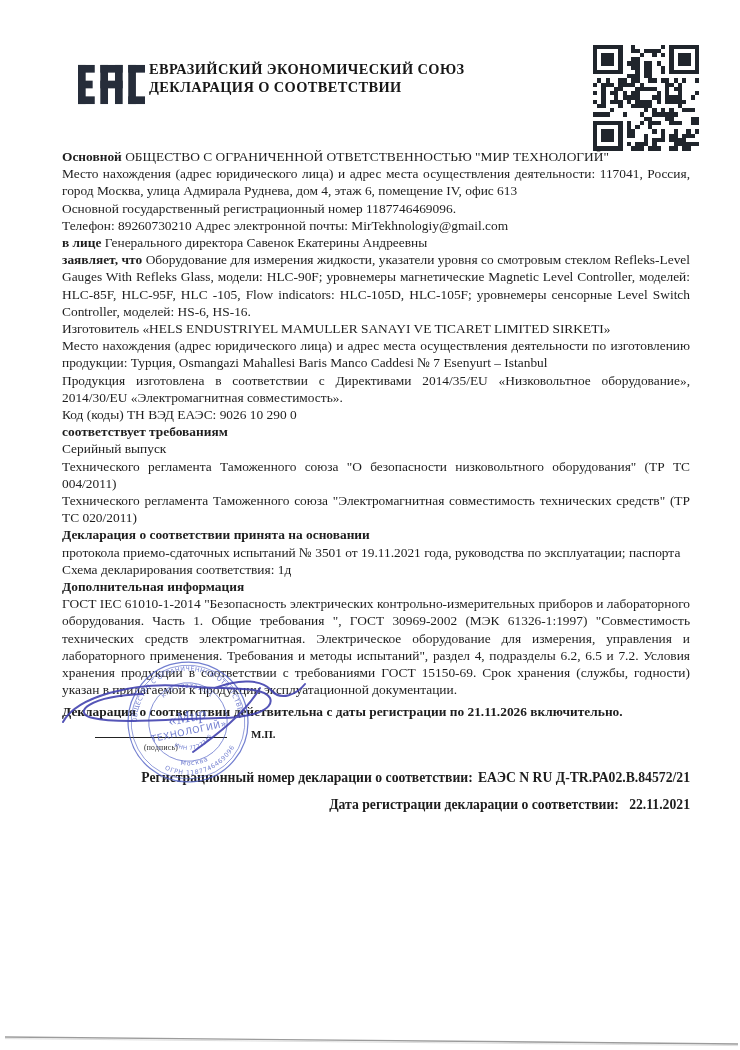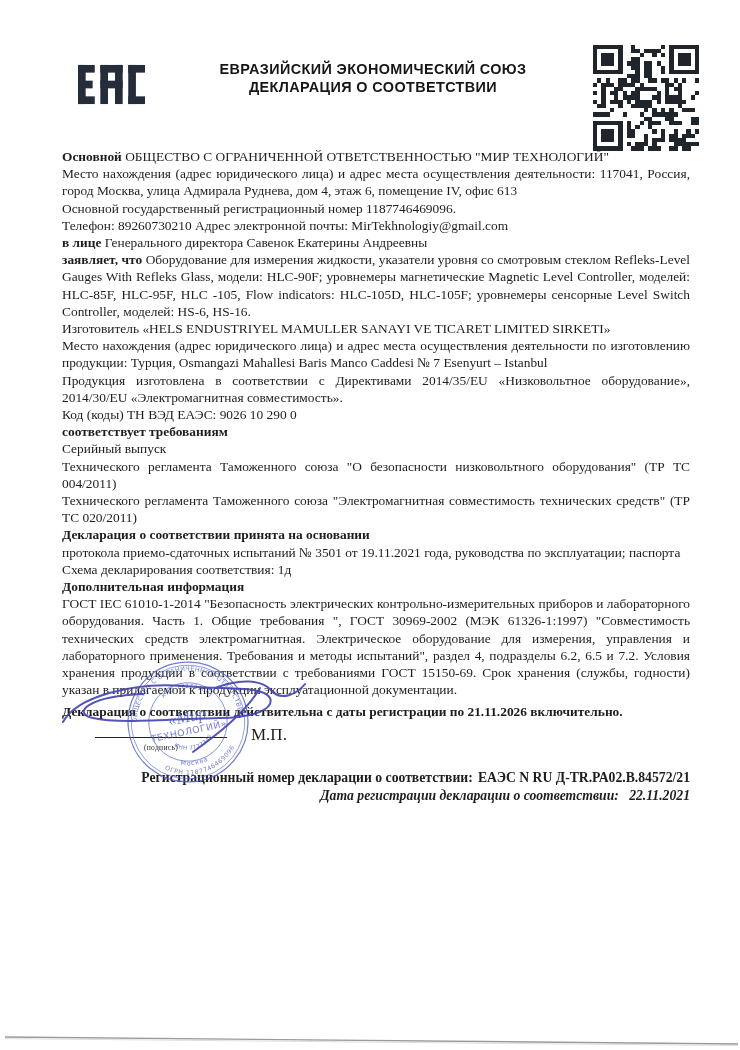--- a/index.html
+++ b/index.html
@@ -1,45 +1,45 @@
 <!DOCTYPE html>
 <html><head>
 <meta charset="utf-8">
 <style>
   html,body{margin:0;padding:0;background:#ffffff;}
   .page{position:relative;width:740px;height:1050px;background:#ffffff;overflow:hidden;
         font-family:"Liberation Serif", serif;color:#1d1d1d;}
 
   
   .eac-logo{position:absolute;left:78px;top:57px;width:67px;height:55px;}
-  .hdr-title{position:absolute;left:158px;top:60px;width:430px;text-align:center;
-             font-family:Liberation Sans, sans-serif;font-weight:bold;
+  .hdr-title{position:absolute;left:149px;top:60px;width:430px;text-align:left;
+             font-family:Liberation Serif, serif;font-weight:bold;
              font-size:14.4px;line-height:18px;letter-spacing:.4px;color:#161616;}
   .qr{position:absolute;left:593px;top:44px;width:106px;height:107px;}
 
   
   .content{position:absolute;left:62px;top:148px;width:628px;
            font-size:13.4px;line-height:17.2px;}
   .para{margin:0;text-align:justify;}
   .para b{font-weight:bold;}
   .mt4{margin-top:4px;}
 
   
   .sig-row{display:flex;align-items:flex-start;margin-top:4px;position:relative;}
   .sig-left{margin-left:33px;width:132px;padding-top:13px;}
   .sig-line{border-top:1.3px solid #222;height:0;}
   .sig-caption{font-size:7.6px;text-align:center;padding-top:1px;letter-spacing:.3px;}
-  .sig-mp{margin-left:24px;font-size:17px;padding-top:2px;}
+  .sig-mp{margin-left:24px;font-size:11px;padding-top:2px;font-weight:bold;}
   .sig-right{margin-left:52px;width:372px;text-align:center;}
   .sig-name{font-size:13.2px;padding-bottom:1px;}
 
   
   .footer{margin-top:13px;font-weight:bold;font-size:13.7px;text-align:right;}
   .footer .fline{margin:0;}
-  .footer .fline + .fline{margin-top:1px;font-style:italic;}
+  .footer .fline + .fline{margin-top:10px;}
   .footer .val{margin-left:.38em;}
   .footer .val2{margin-left:.75em;}
 
   
   .stamp{position:absolute;left:126px;top:660px;width:124px;height:124px;opacity:.82;}
   .hand-sign{position:absolute;left:55px;top:672px;width:285px;height:90px;}
 
   .scan-edge{position:absolute;left:0;top:0;width:740px;height:1050px;pointer-events:none;}
 </style>
 </head>

